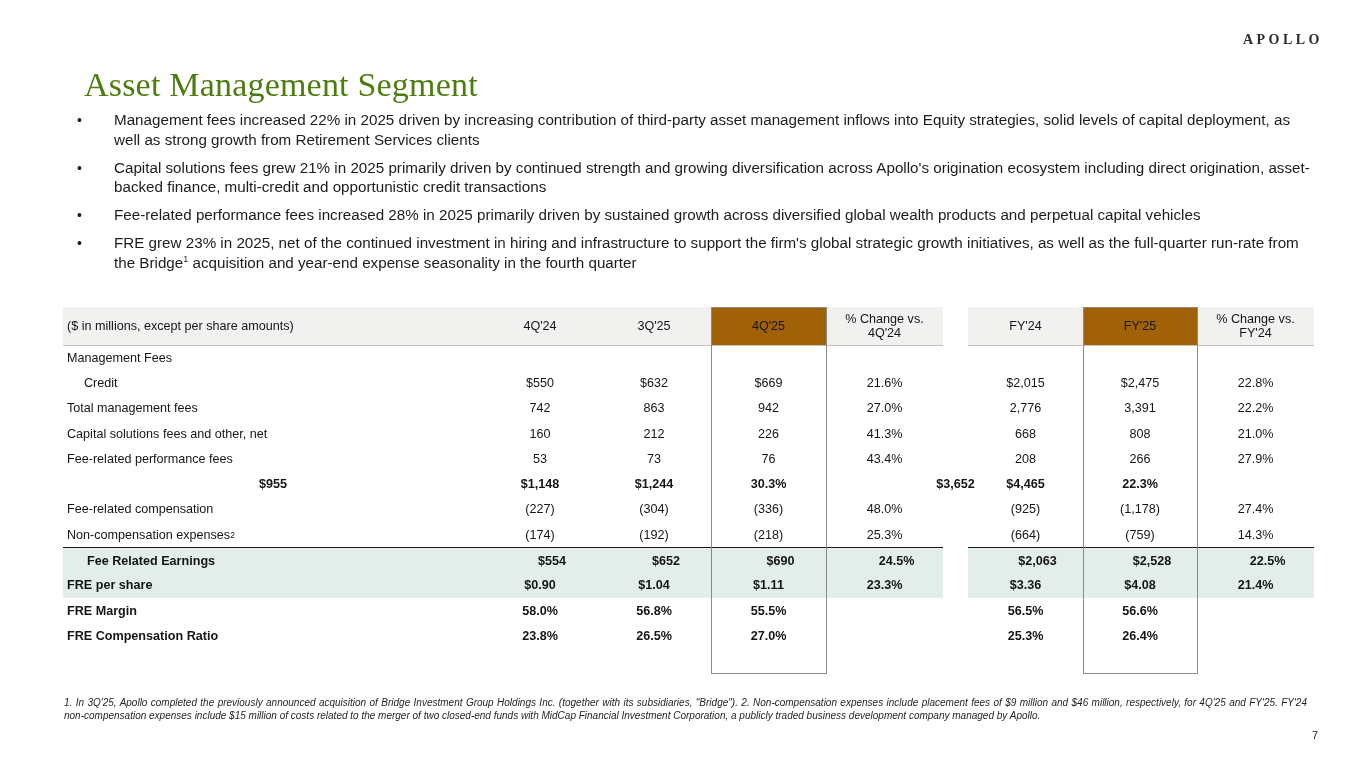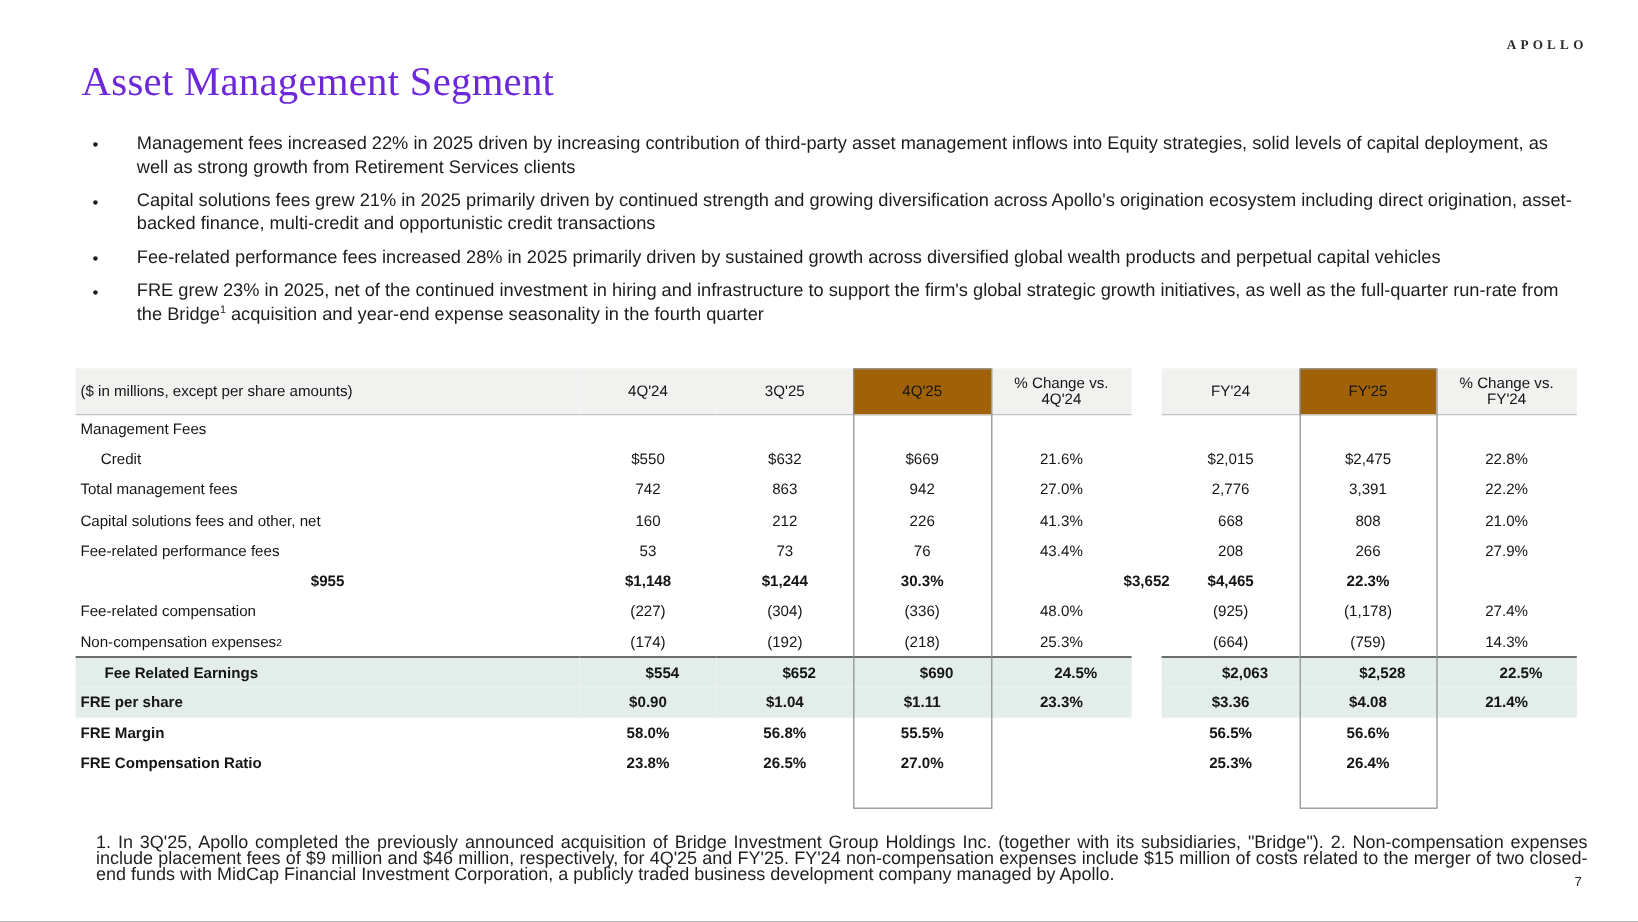--- a/index.html
+++ b/index.html
@@ -10,26 +10,26 @@
     --rule_light:#c2c2c2;
     --text:#1a1a1a;
   }
   html,body{margin:0;padding:0;background:#888;}
   .slide{
     position:relative;width:1365px;height:768px;background:#ffffff;overflow:hidden;
     font-family:"Liberation Sans",sans-serif;color:var(--text);
   }
   .logo{
     position:absolute;top:32px;right:42px;
-    font-family:"Liberation Serif",serif;font-size:11px;letter-spacing:3.5px;
+    font-family:"Liberation Serif",serif;font-size:14px;letter-spacing:3.5px;
     color:#2b2b2b;font-weight:600;
   }
   .title{
-    position:absolute;left:68px;top:50px;margin:0;
-    font-family:"Liberation Serif",serif;font-weight:400;font-size:34px;color:#6d28d9;
+    position:absolute;left:68px;top:50px;margin:16px;
+    font-family:"Liberation Serif",serif;font-weight:400;font-size:34px;color:#4d7c0f;
     letter-spacing:0.2px;white-space:nowrap;
   }
   .bullets{
     position:absolute;left:69px;top:110px;width:1248px;margin:0;padding:0;list-style:none;
   }
   .bullets li{display:flex;margin-bottom:8px;}
   .bullets .marker{width:37px;flex:0 0 37px;text-align:left;padding-left:8px;font-size:14px;line-height:20px;}
   .bullets .btext{flex:1;font-size:15.2px;line-height:19.8px;color:#1c1c1c;}
   .btext sup{font-size:9px;vertical-align:super;line-height:0;}
 
@@ -56,23 +56,23 @@
   .lbl sup{font-size:8.5px;vertical-align:super;line-height:0;}
 
   .colbox{
     position:absolute;top:0;height:365px;border:1px solid var(--box_border);
     pointer-events:none;background:transparent;
   }
   .colbox.b1{left:648px;width:114px;}
   .colbox.b2{left:1020px;width:113px;}
 
   .footnote{
-    position:absolute;left:80px;top:696px;width:1243px;
-    font-size:15px;line-height:13.2px;color:#1f1f1f;
-    text-align:justify;text-align-last:left;
+    position:absolute;left:64px;top:696px;width:1243px;
+    font-size:10px;line-height:13.2px;color:#1f1f1f;
+    text-align:justify;text-align-last:left;font-style:italic;
   }
   .pagenum{position:absolute;left:1312px;top:729px;font-size:11px;color:#222;}
 </style>
 </head>
 <body>
 
 <div class="slide">
   <div class="logo">APOLLO</div>
   <h1 class="title">Asset Management Segment</h1>
   <ul class="bullets">

